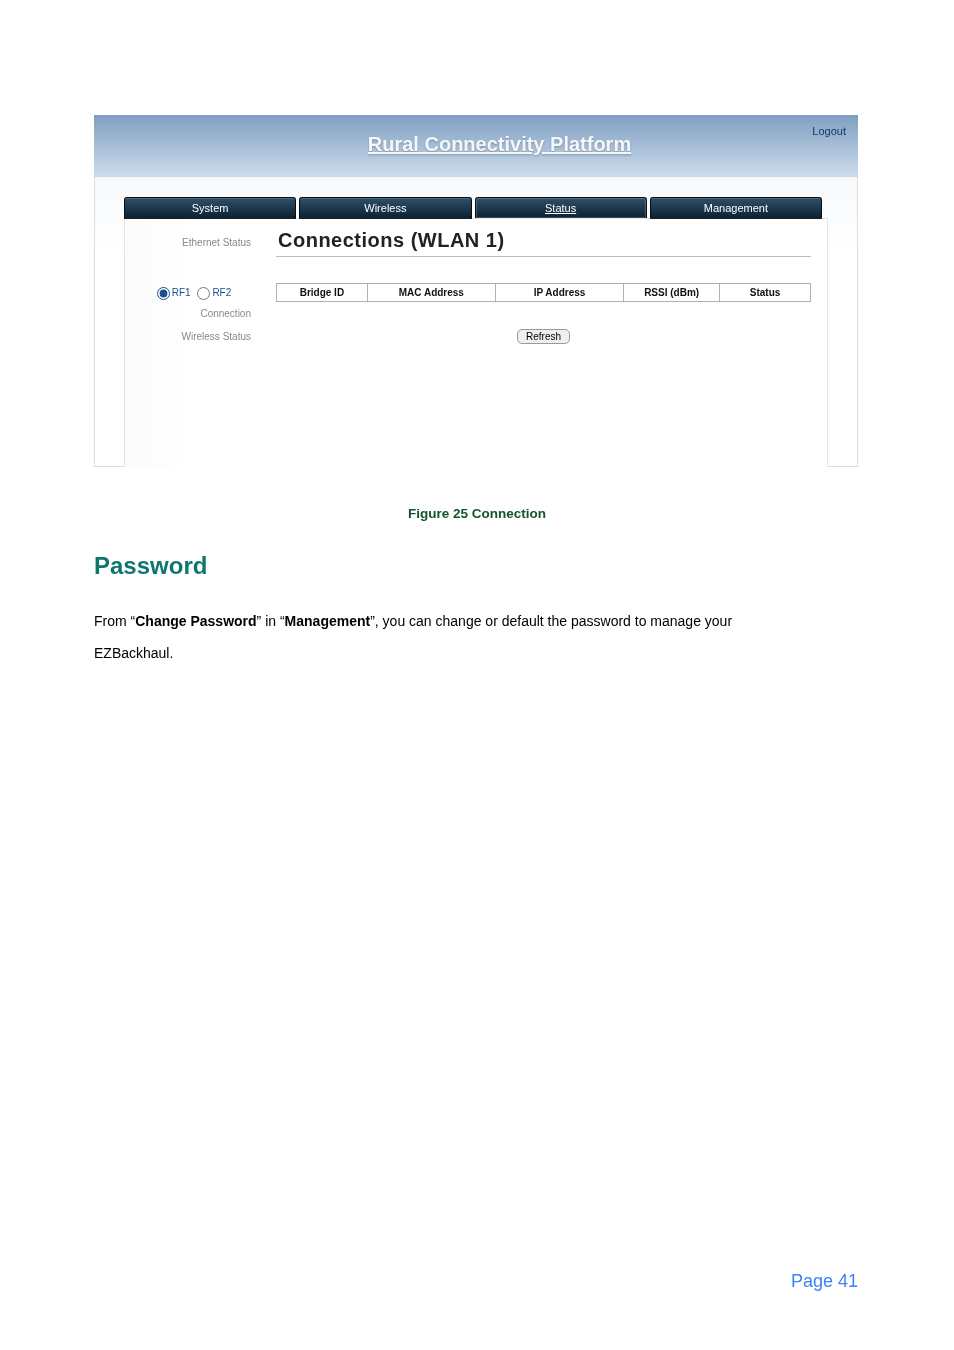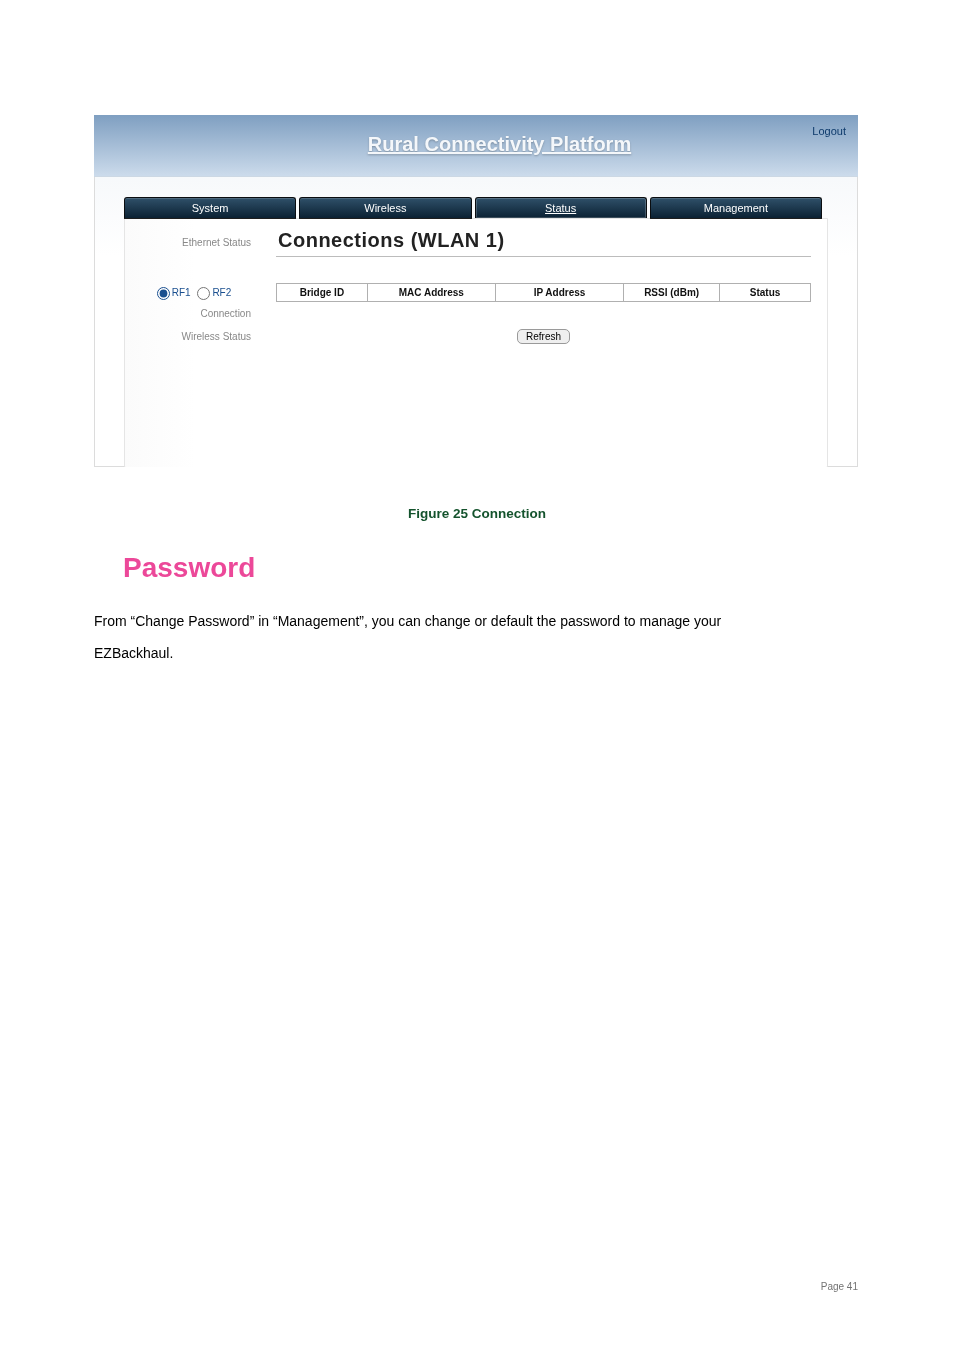--- a/index.html
+++ b/index.html
@@ -162,41 +162,40 @@
     width: 954px;
     text-align: center;
     font-size: 13.5px;
     font-weight: bold;
     color: #14532d;
   }
   .section-heading {
     position: absolute;
     top: 552px;
     left: 94px;
-    font-size: 28px;
-    font-weight: bold;
-    color: #ec4899;
-    margin-left: 29px;
+    font-size: 24px;
+    font-weight: bold;
+    color: #0f766e;
   }
   .body-text {
     position: absolute;
     top: 605px;
     left: 94px;
     right: 94px;
     font-size: 14px;
     line-height: 2.3;
     color: #000;
   }
-  .body-text .b { font-weight: normal; text-align: right; }
+  .body-text .b { font-weight: bold; text-align: right; }
   .footer {
     position: absolute;
     bottom: 58px;
     right: 96px;
-    font-size: 10px;
-    color: #737373;
+    font-size: 18px;
+    color: #3b82f6;
   }
 </style>
 </head>
 <body>
 
 <div class="page">
 
   <div class="screenshot">
 
     <div class="hdr">

